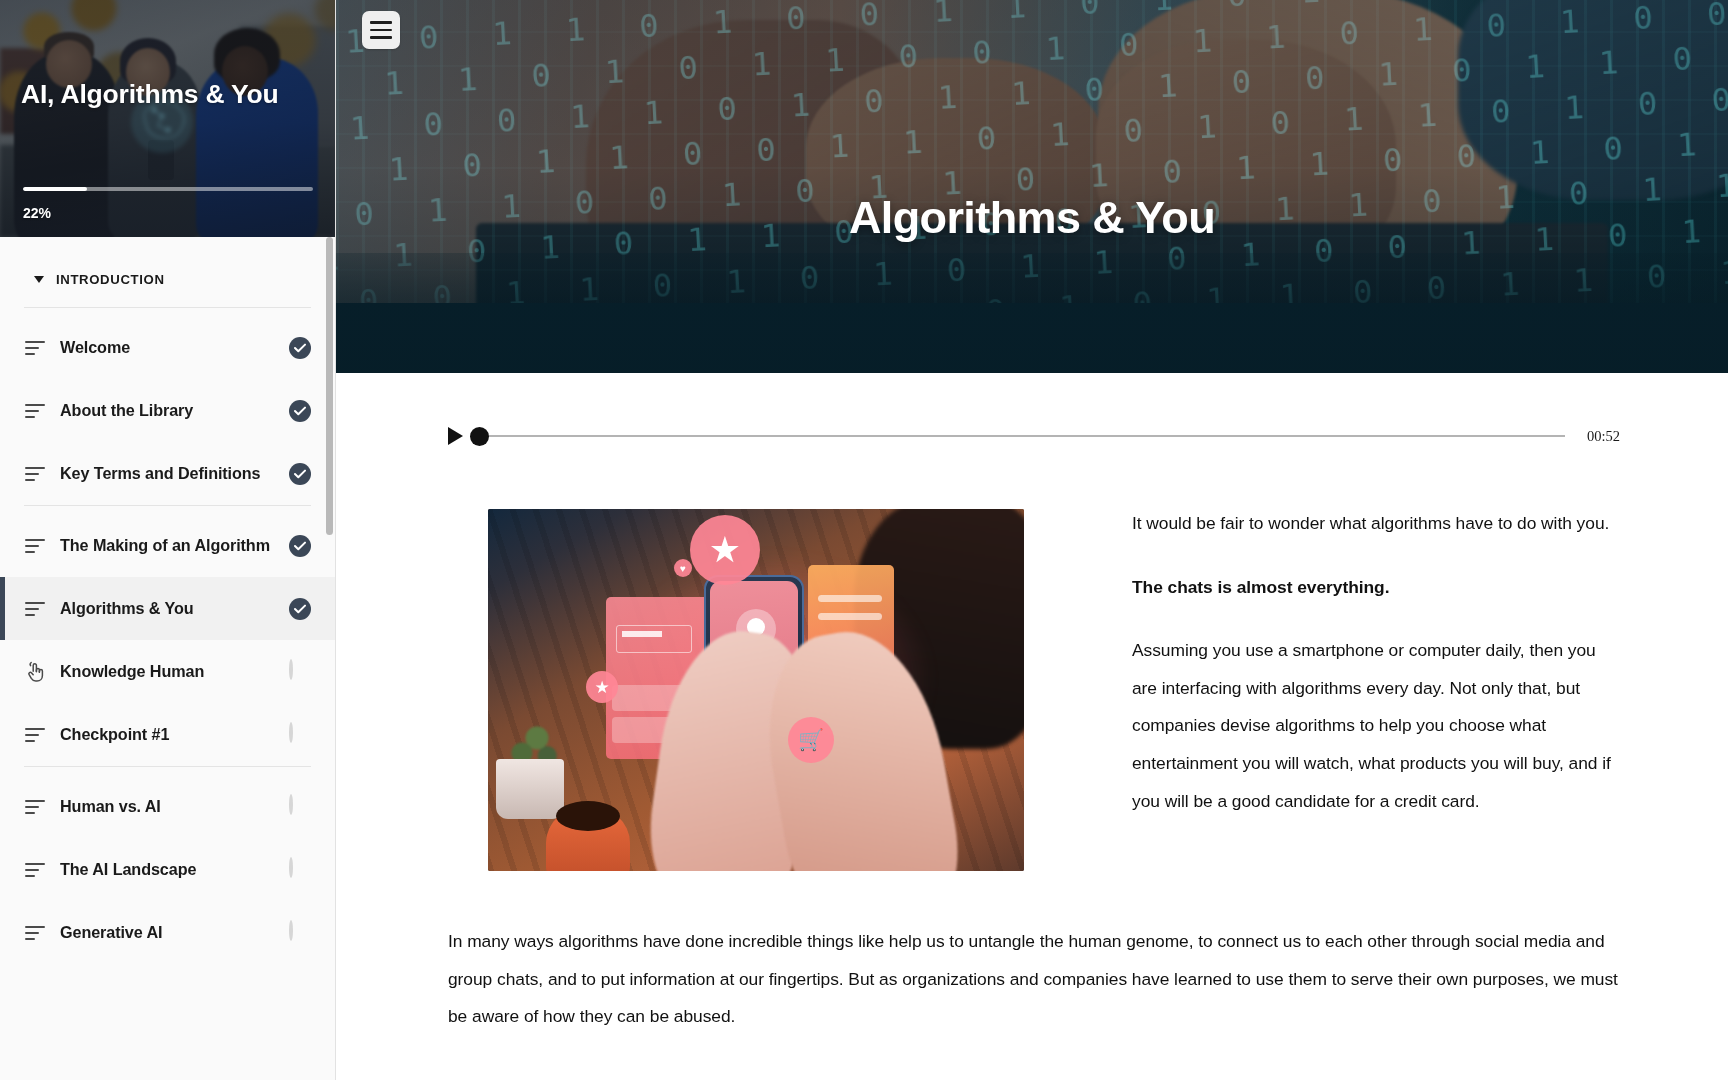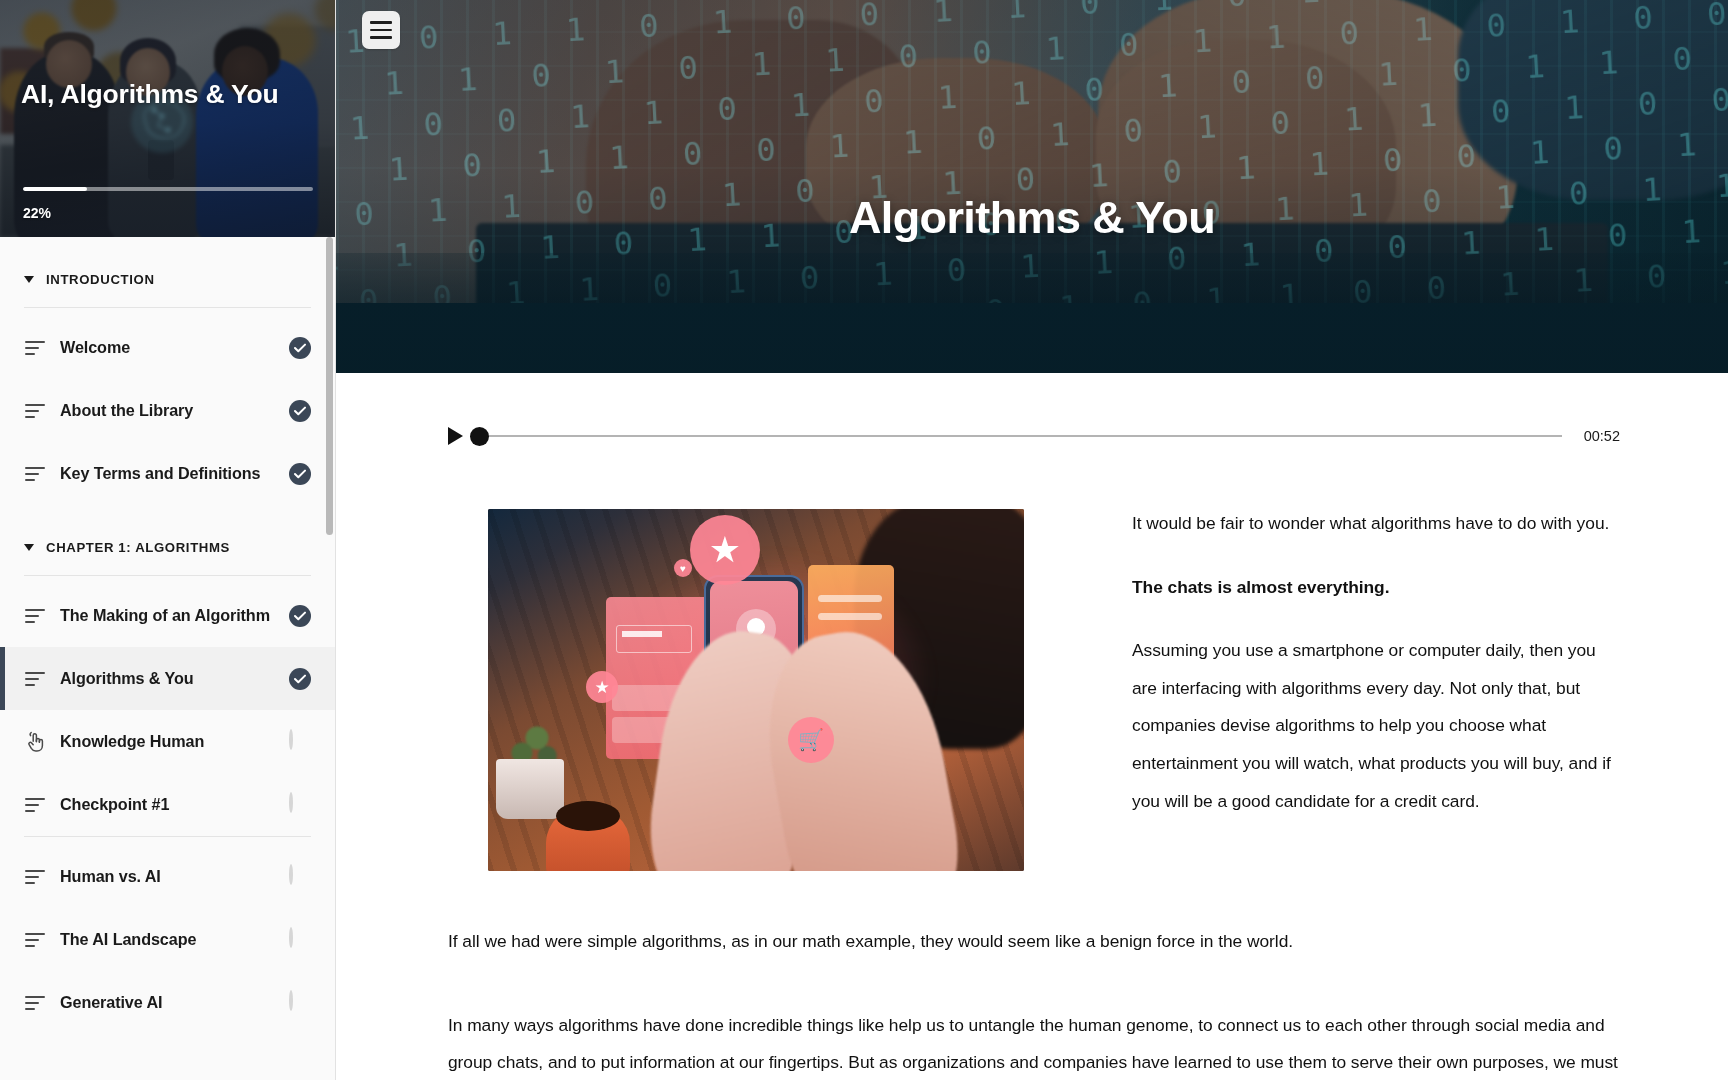--- a/index.html
+++ b/index.html
@@ -176,21 +176,21 @@
   .sb-nav {
     position: absolute;
     top: 237px; left: 0; right: 0; bottom: 0;
     overflow: hidden;
     background: #fafafa;
   }
   .sb-scroll { position: relative; }
 
   .sec-head {
     display: flex; align-items: center;
-    padding: 0 24px;
+    padding: 0 34px;
     height: 56px;
     margin-top: 14px;
   }
   .sec-head .caret {
     width: 0; height: 0;
     border-left: 5.5px solid transparent;
     border-right: 5.5px solid transparent;
     border-top: 7px solid #1a1a1a;
     margin-right: 12px;
     flex: 0 0 auto;
@@ -421,20 +421,21 @@
     height: 2px;
     background: #b4b4b4;
     margin: 0 0 0 0;
   }
   .audio-time {
     margin-left: 22px;
     font-size: 14.5px;
     color: #1a1a1a;
     font-weight: 400;
     flex: 0 0 auto;
+    font-family: Liberation Serif, serif;
   }
 
   
   .content {
     padding: 0 108px 0 112px;
   }
   .row {
     display: flex;
     align-items: flex-start;
     margin-top: 40px;
@@ -699,24 +700,20 @@
           <span class="nav-label">Key Terms and Definitions</span>
           <span class="nav-state">
             <span class="dot-done">
                 <svg width="12" height="10" viewBox="0 0 12 10">
                   <path d="M1 5 L4.3 8.3 L11 1.6" stroke="#fff" stroke-width="2" fill="none" stroke-linecap="round" stroke-linejoin="round"></path>
                 </svg>
               </span>
           </span>
         </div>
 
-        <div class="sec-head">
-          <span class="caret"></span>
-          <span class="sec-label">CHAPTER 1: ALGORITHMS</span>
-        </div>
         <div class="sec-rule"></div>
 
         <div class="nav-item">
           <span class="nav-ico">
             <svg width="20" height="14" viewBox="0 0 20 14">
                 <rect x="0" y="0" width="20" height="2" rx="1" fill="#4a4a4a"></rect>
                 <rect x="0" y="6" width="14" height="2" rx="1" fill="#4a4a4a"></rect>
                 <rect x="0" y="12" width="10" height="2" rx="1" fill="#4a4a4a"></rect>
               </svg>
           </span>
@@ -905,19 +902,18 @@
 
         <div class="textcol">
           <p class="p">It would be fair to wonder what algorithms have to do with you.</p>
           <p class="p strong">The chats is almost everything.</p>
           <p class="p tight">Assuming you use a smartphone or computer daily, then you are interfacing with algorithms every day. Not only that, but companies devise algorithms to help you choose what entertainment you will watch, what products you will buy, and if you will be a good candidate for a credit card.</p>
         </div>
 
       </div>
 
       <div class="fullwidth-block">
-        <p class="p">If all we had were simple algorithms, as in our math example, they would seem like a benign force in the world.</p>
         <p class="p">In many ways algorithms have done incredible things like help us to untangle the human genome, to connect us to each other through social media and group chats, and to put information at our fingertips. But as organizations and companies have learned to use them to serve their own purposes, we must be aware of how they can be abused.</p>
       </div>
 
     </div>
   </main>
 </div>
 
 </body></html>

